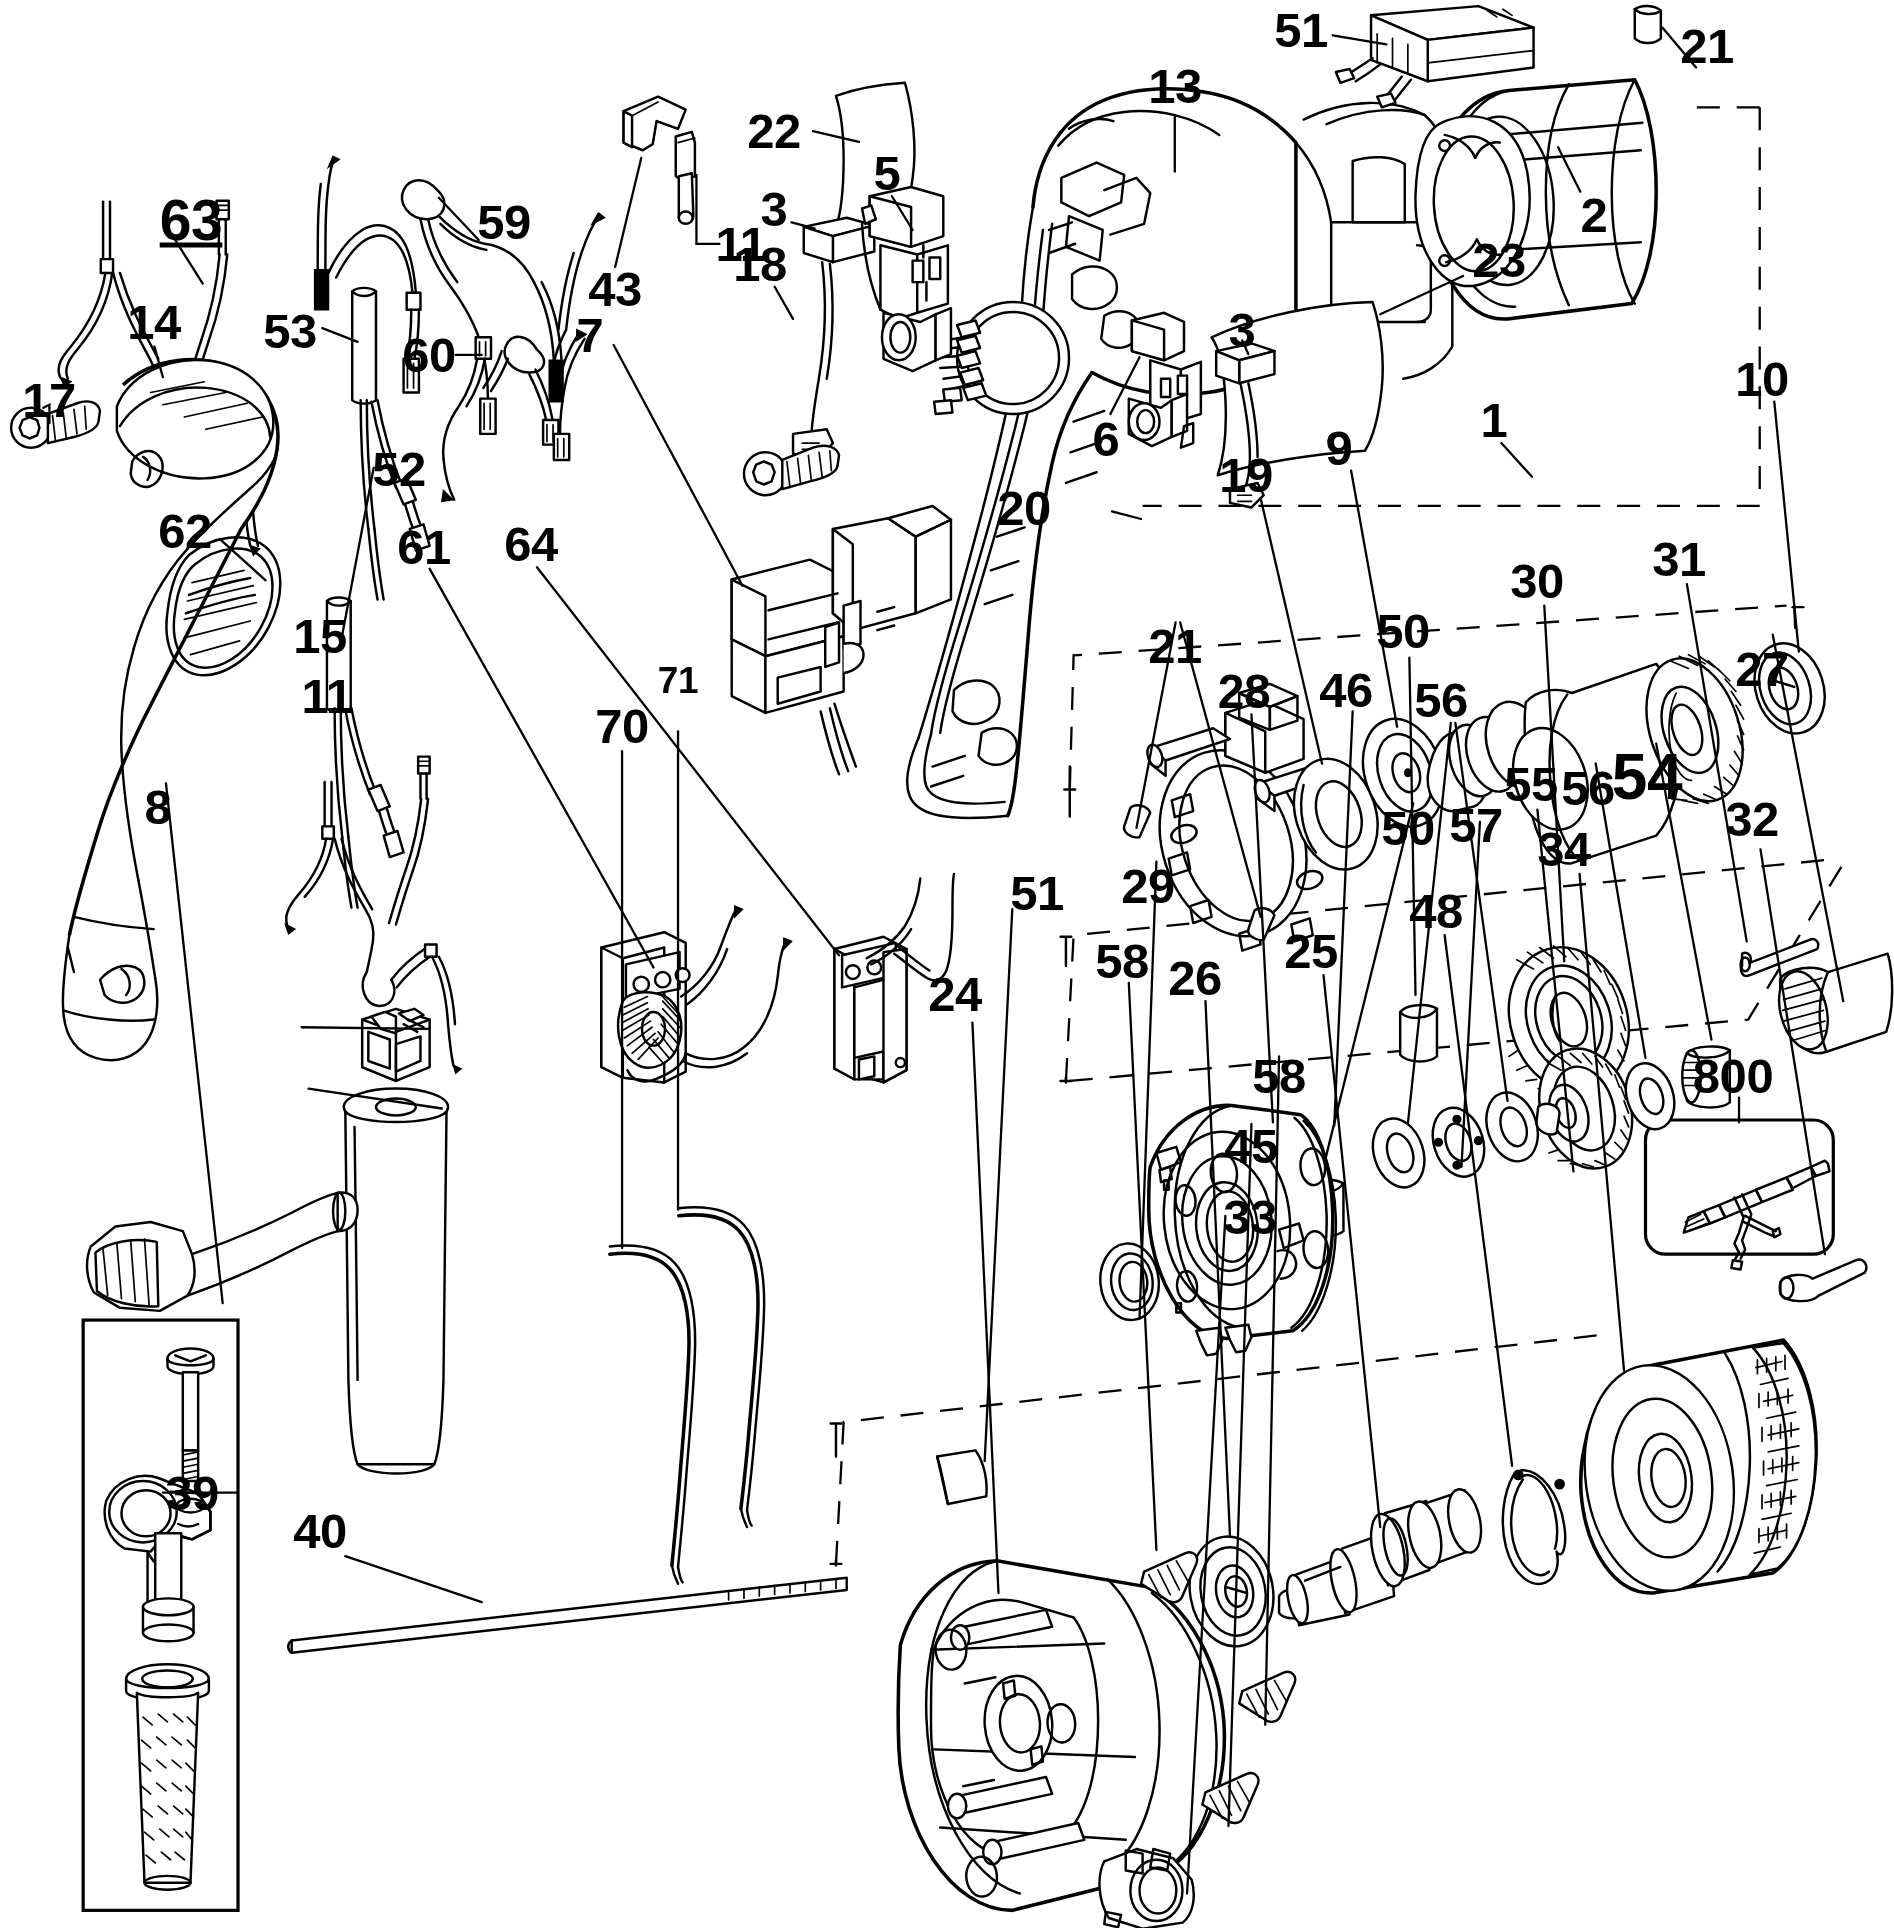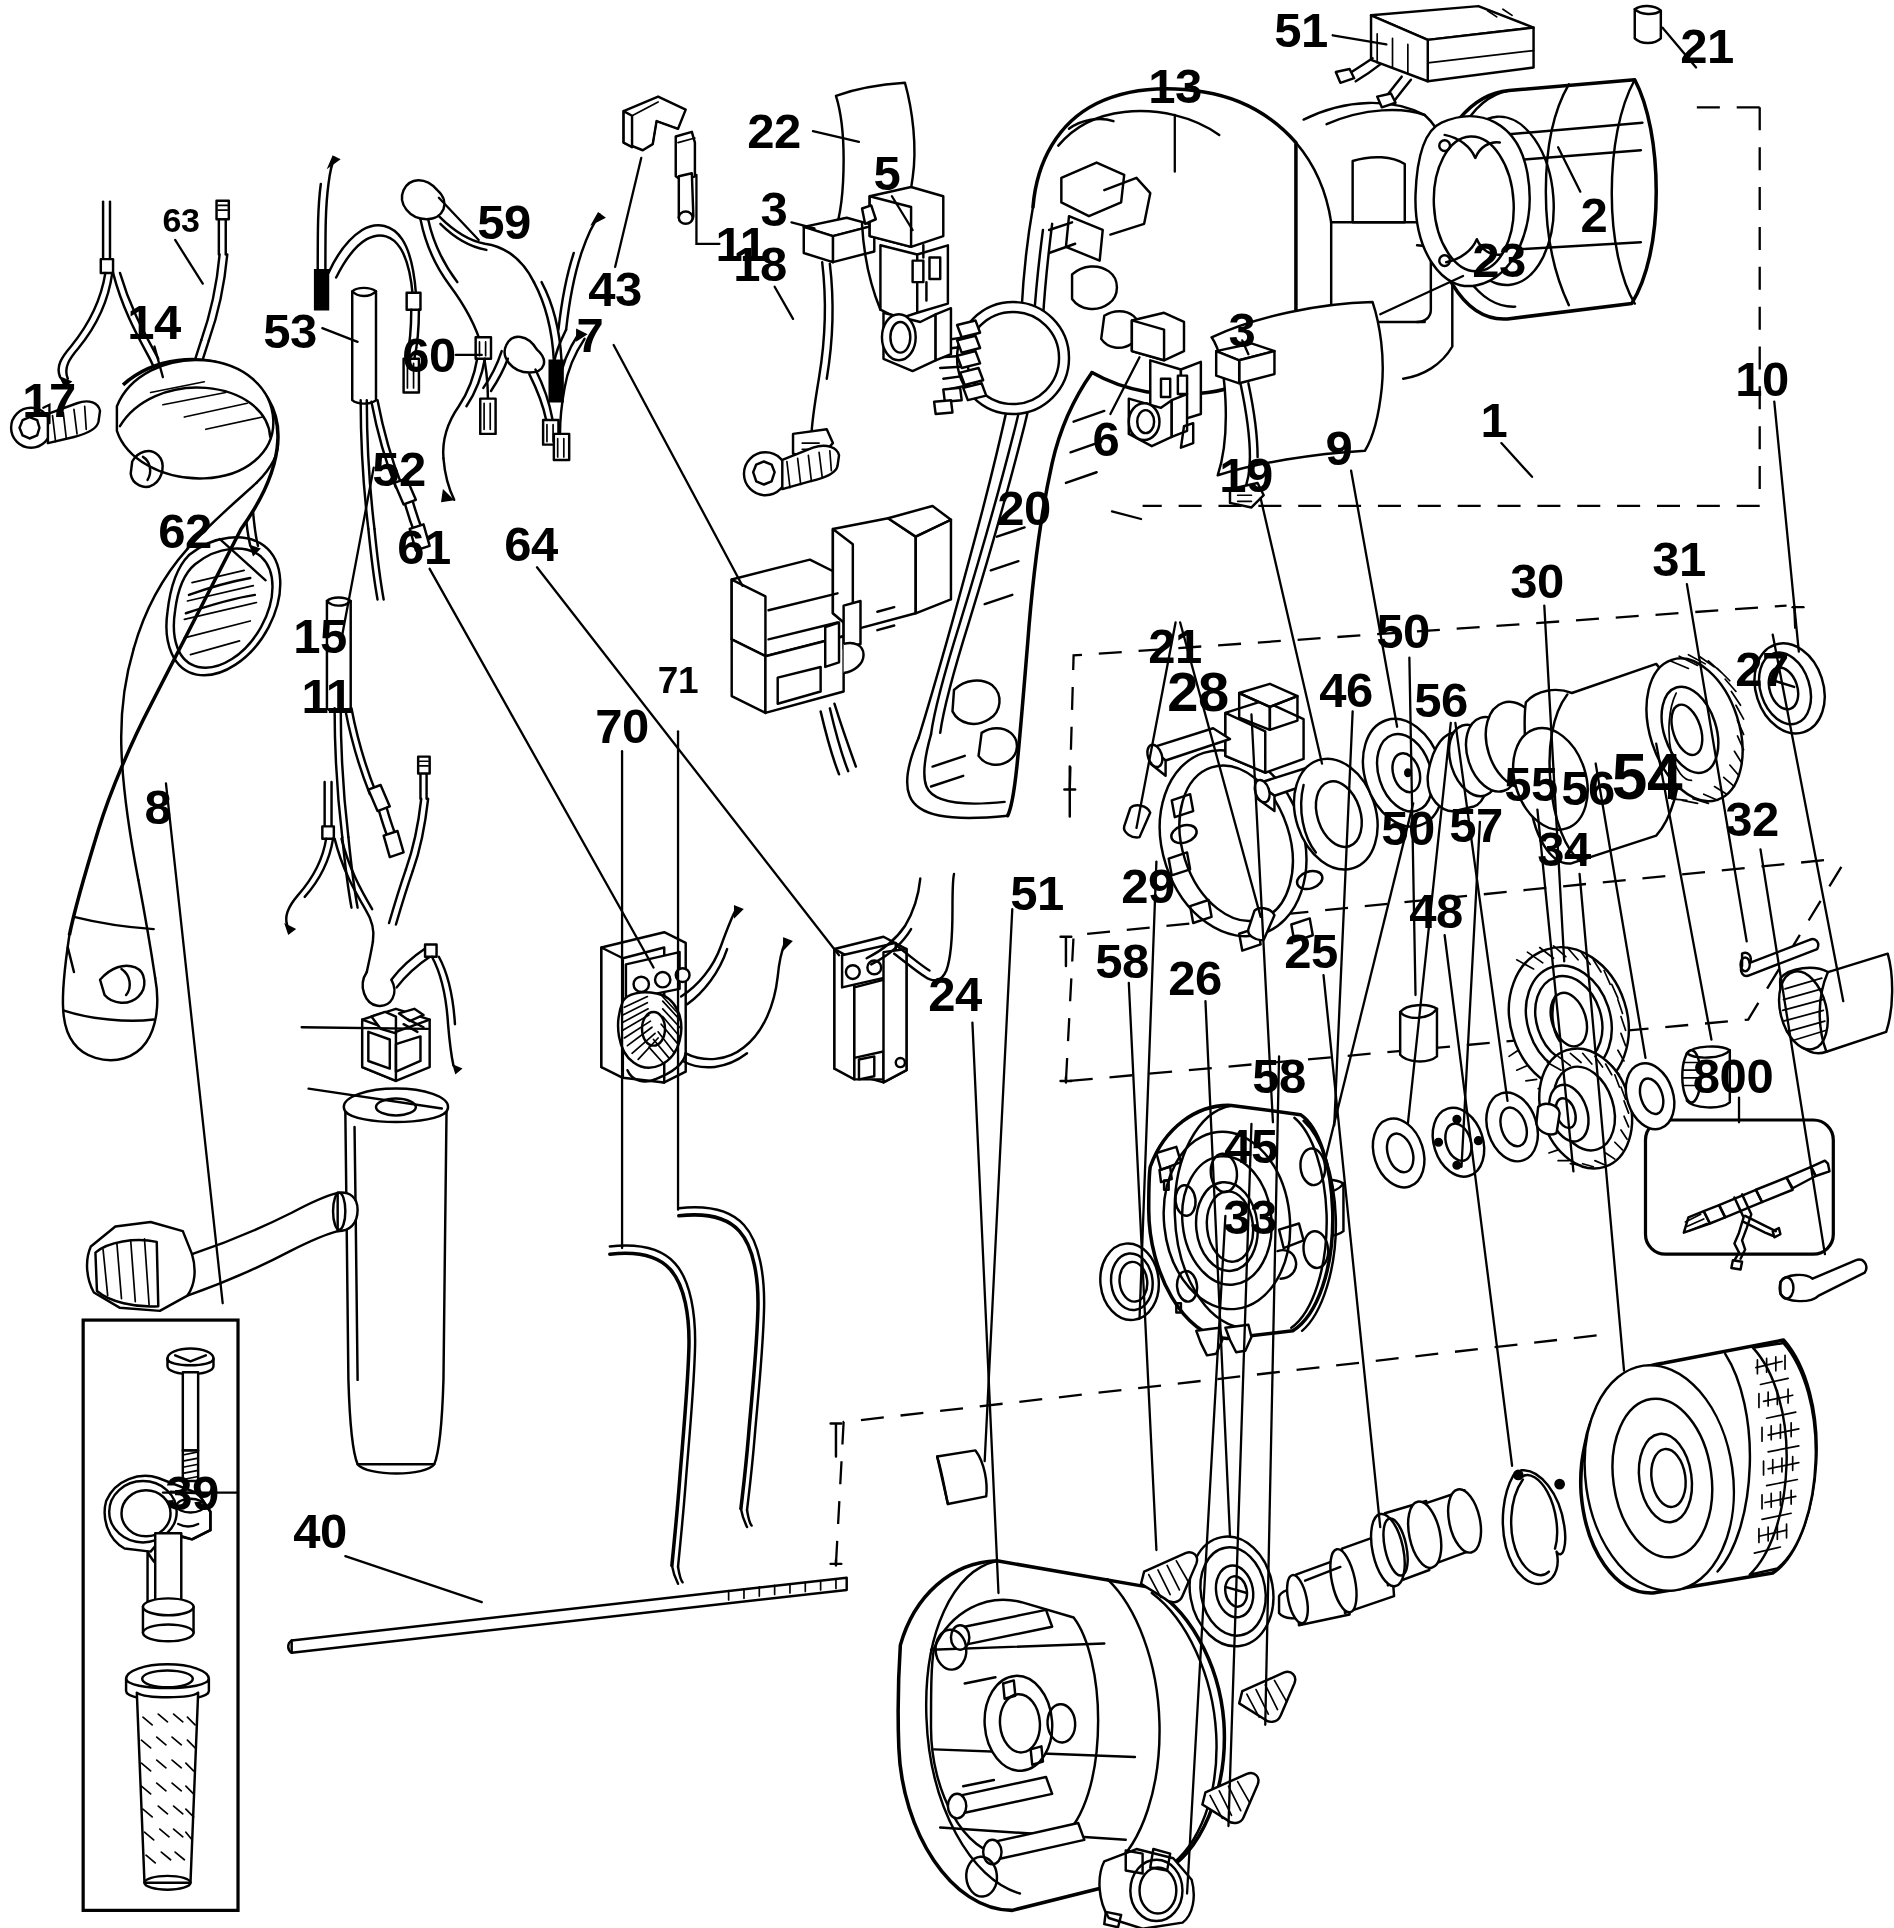--- a/index.html
+++ b/index.html
@@ -1029,21 +1029,21 @@
       <path class="ln" d="M2276 1586 L2304 1600 L2316 1606"></path>
       <path class="ln" d="M2274 1594 L2302 1608 L2312 1612"></path>
       <path class="ln" d="M2312 1606 L2320 1602 L2322 1610 L2314 1614 Z"></path>
       <path class="ln" d="M2260 1644 L2272 1646 L2270 1656 L2258 1654 Z"></path>
     </g>
     <path class="lead" d="M2268 1432 L2268 1464"></path>
 
   </svg>
 
   <div id="callout-layer">
-      <div class="callout" style="left: 181px; top: 220px; font-size: 34px;">63</div>
+      <div class="callout" style="left: 191px; top: 220px; font-size: 57px; text-decoration: underline;">63</div>
       <div class="callout" style="left: 504px; top: 222px; font-size: 49px;">59</div>
       <div class="callout" style="left: 774px; top: 131px; font-size: 49px;">22</div>
       <div class="callout" style="left: 741px; top: 244px; font-size: 49px; text-align: center;">11</div>
       <div class="callout" style="left: 615px; top: 289px; font-size: 49px;">43</div>
       <div class="callout" style="left: 1175px; top: 86px; font-size: 49px;">13</div>
       <div class="callout" style="left: 1301px; top: 30px; font-size: 49px;">51</div>
       <div class="callout" style="left: 1707px; top: 46px; font-size: 49px;">21</div>
       <div class="callout" style="left: 1594px; top: 215px; font-size: 49px;">2</div>
       <div class="callout" style="left: 1499px; top: 260px; font-size: 49px;">23</div>
       <div class="callout" style="left: 887px; top: 173px; font-size: 49px;">5</div>
@@ -1076,21 +1076,21 @@
       <div class="callout" style="left: 1537px; top: 581px; font-size: 49px;">30</div>
       <div class="callout" style="left: 1679px; top: 559px; font-size: 49px;">31</div>
       <div class="callout" style="left: 1762px; top: 669px; font-size: 49px;">27</div>
       <div class="callout" style="left: 1403px; top: 631px; font-size: 49px;">50</div>
       <div class="callout" style="left: 1441px; top: 700px; font-size: 49px;">56</div>
       <div class="callout" style="left: 1647px; top: 777px; font-size: 64px;">54</div>
       <div class="callout" style="left: 1588px; top: 788px; font-size: 49px;">56</div>
       <div class="callout" style="left: 1531px; top: 784px; font-size: 49px;">55</div>
       <div class="callout" style="left: 1476px; top: 798px; font-size: 49px; margin-top: 27px;">57</div>
       <div class="callout" style="left: 1408px; top: 828px; font-size: 49px;">50</div>
-      <div class="callout" style="left: 1198px; top: 692px; font-size: 56px;">28</div>
+      <div class="callout" style="left: 1244px; top: 692px; font-size: 48px;">28</div>
       <div class="callout" style="left: 1346px; top: 690px; font-size: 49px;">46</div>
       <div class="callout" style="left: 1148px; top: 886px; font-size: 49px;">29</div>
       <div class="callout" style="left: 1037px; top: 893px; font-size: 49px;">51</div>
       <div class="callout" style="left: 1564px; top: 849px; font-size: 49px;">34</div>
       <div class="callout" style="left: 1752px; top: 819px; font-size: 49px;">32</div>
       <div class="callout" style="left: 1436px; top: 911px; font-size: 49px;">48</div>
       <div class="callout" style="left: 1311px; top: 951px; font-size: 49px;">25</div>
       <div class="callout" style="left: 1195px; top: 978px; font-size: 49px;">26</div>
       <div class="callout" style="left: 1122px; top: 961px; font-size: 49px;">58</div>
       <div class="callout" style="left: 955px; top: 994px; font-size: 49px;">24</div>

